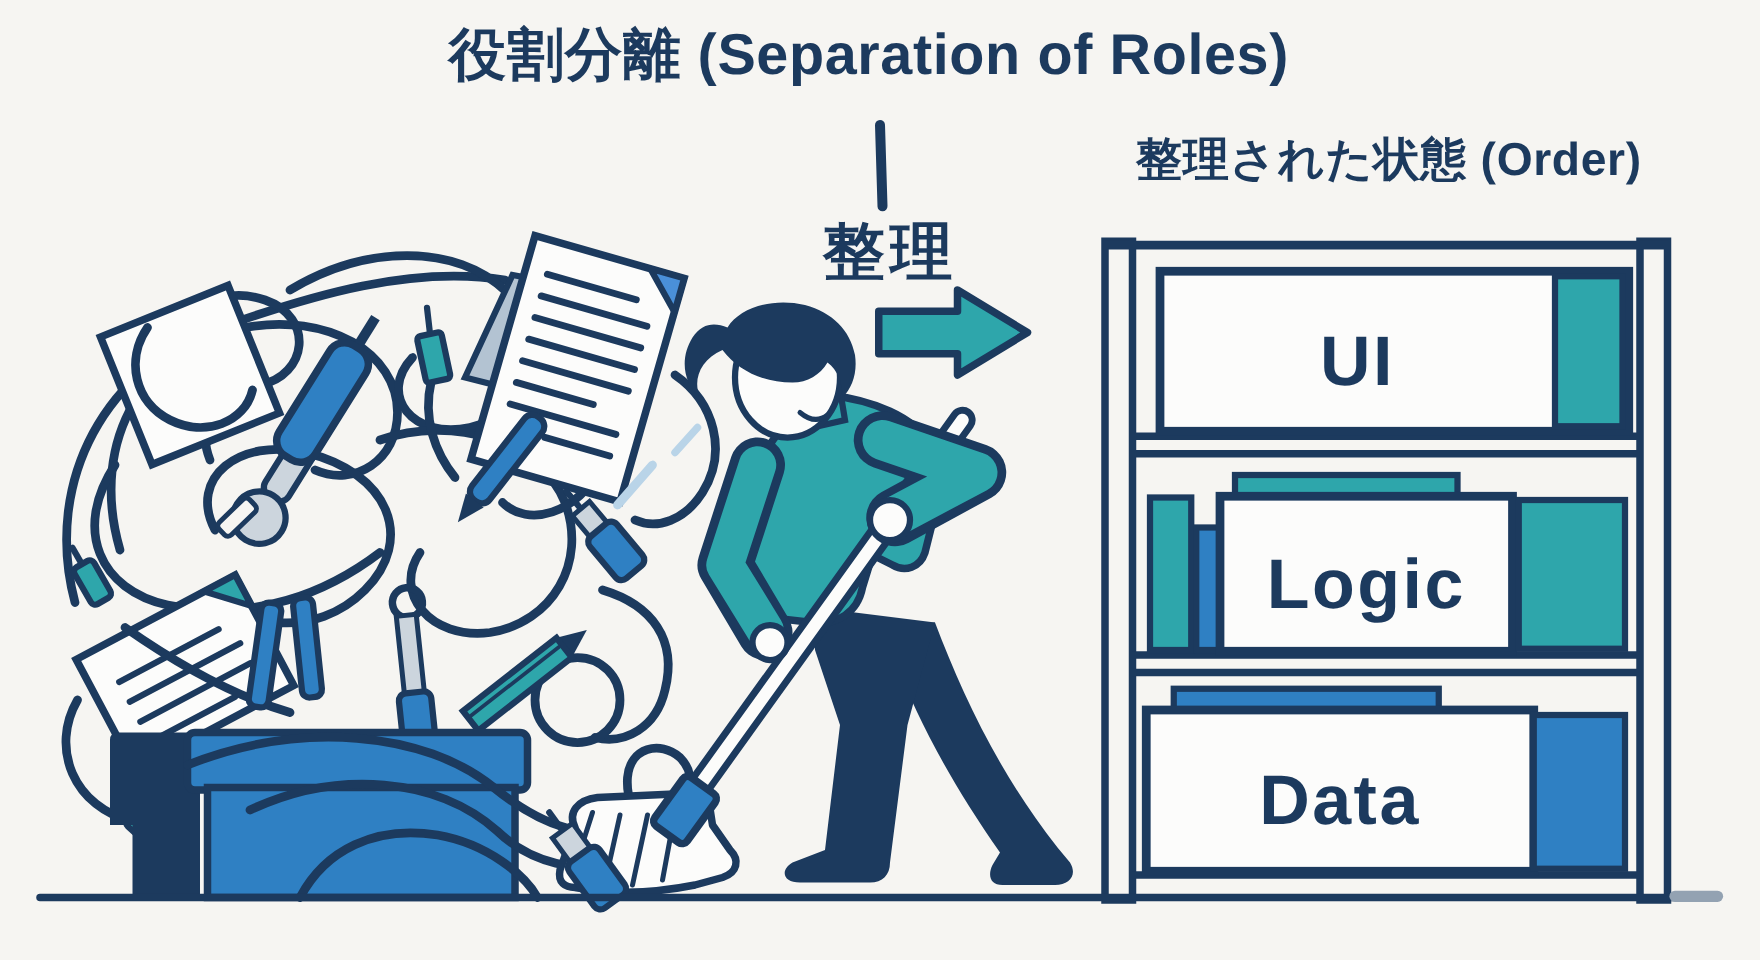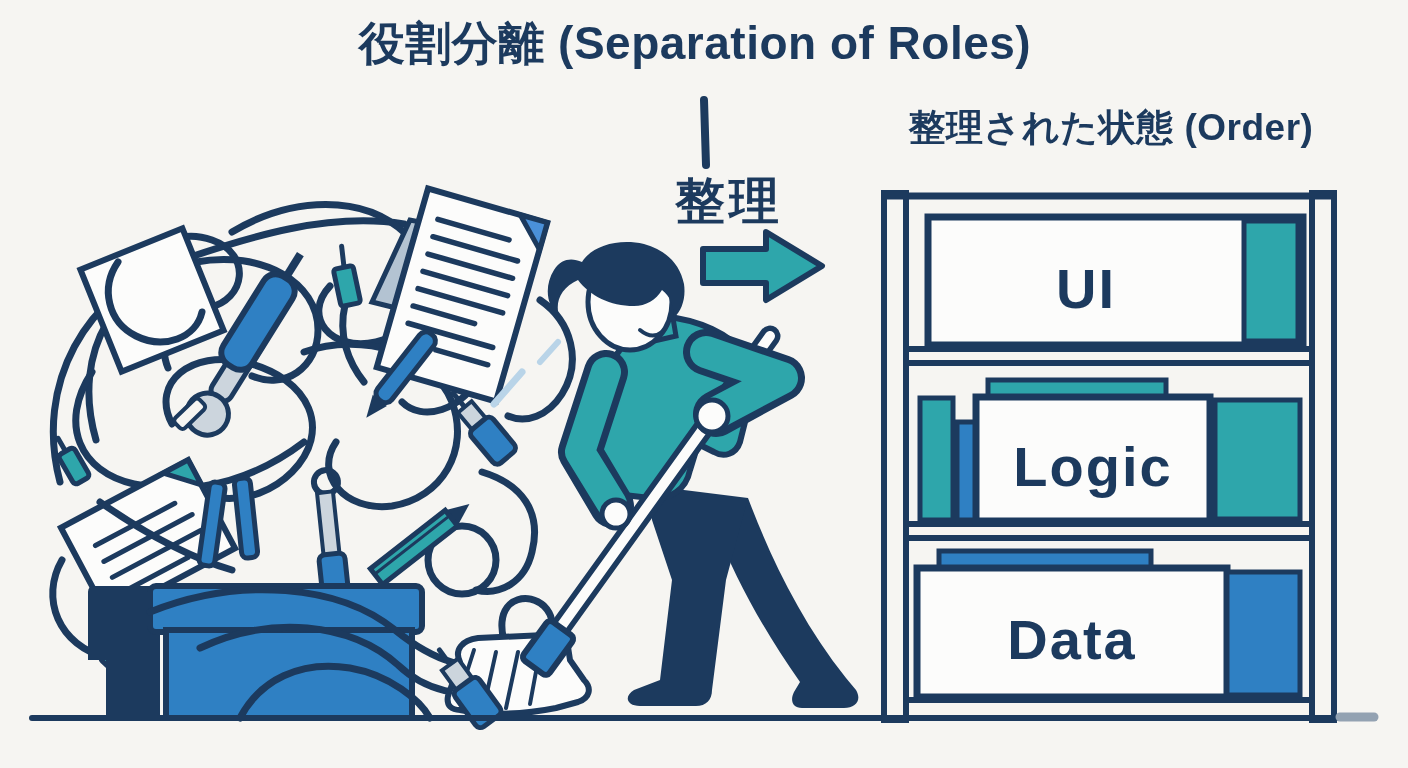--- a/index.html
+++ b/index.html
@@ -224,21 +224,21 @@
 
   <line x1="32" y1="718" x2="1340" y2="718" stroke="#1c3a5e" stroke-width="6" stroke-linecap="round"></line>
   <line x1="1340" y1="717" x2="1374" y2="717" stroke="#93a2b2" stroke-width="9" stroke-linecap="round"></line>
 </svg>
 
 <div class="lbl title" style="left:695px;top:18px;">役割分離 (Separation of Roles)</div>
 
 
 <div class="lbl side" style="left:1078px;top:108px;margin-left:33px;">整理された状態 (Order)</div>
 
-<div class="lbl seiri" style="left:729px;top:174px;">整理</div>
+<div class="lbl seiri" style="left:712px;top:174px;">整理</div>
 
 <div class="lbl shelf-word" style="left:1086px;top:258px;">UI</div>
 
 <div class="lbl shelf-word" style="left:1072px;top:609px;">Data</div>
 
 <div class="lbl shelf-word" style="left:1093px;top:436px;">Logic</div>
 
 </div>
 
 </body></html>

